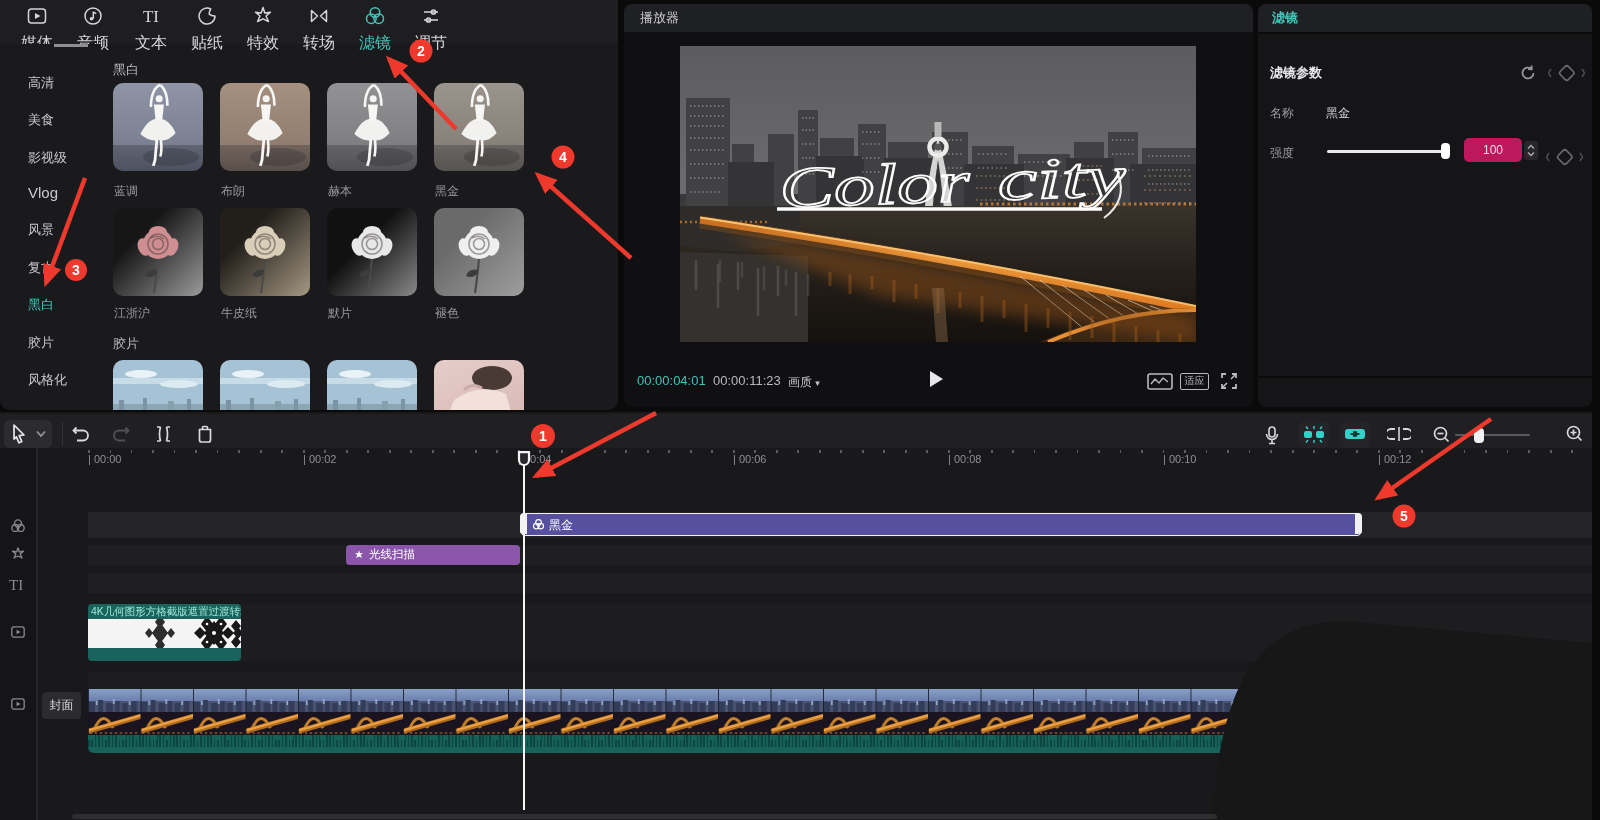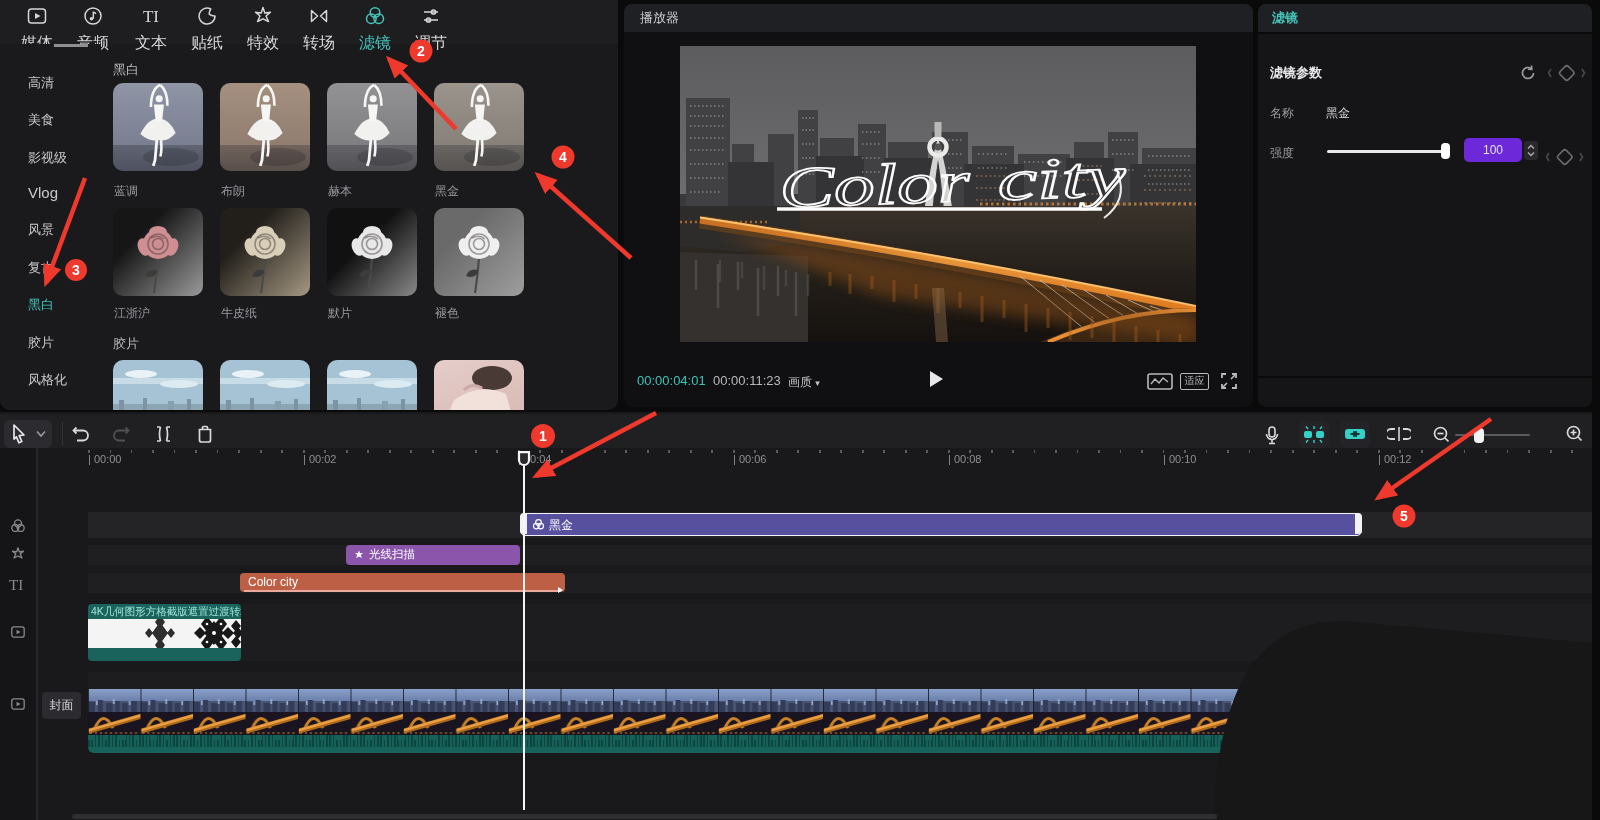--- a/index.html
+++ b/index.html
@@ -386,21 +386,21 @@
   <div class="abs" id="rpanel">
     <div class="abs" id="rhead">滤镜</div>
     <div class="abs" style="left:0; top:28px; width:334px; height:2px; background:#0a0a0b;"></div>
     <div class="abs" style="left:12px; top:60px; font-size:13px; font-weight:bold; color:#e8e8ea;">滤镜参数</div>
     <div class="abs" style="left:12px; top:101px; font-size:12px; color:#9b9ba0;">名称</div>
     <div class="abs" style="left:68px; top:101px; font-size:12px; color:#d4d4d8;">黑金</div>
     <div class="abs" style="left:12px; top:141px; font-size:12px; color:#9b9ba0;">强度</div>
 
     <div class="abs" style="left:69px; top:146px; width:118px; height:3px; background:#e8e8ea; border-radius:2px;"></div>
     <div class="abs" style="left:183px; top:139px; width:9px; height:16px; background:#fff; border-radius:4px;"></div>
-    <div class="abs" style="left:206px; top:134px; width:58px; height:24px; background:#6d28d9; border-radius:5px; color:#e0e0e3; font-size:12px; text-align:center; line-height:24px;">100</div>
+    <div class="abs" style="left:206px; top:134px; width:58px; height:24px; background:#be185d; border-radius:5px; color:#e0e0e3; font-size:12px; text-align:center; line-height:24px;">100</div>
     <svg class="abs" style="left:266px; top:137px;" width="14" height="19" viewBox="0 0 14 19">
       <rect width="14" height="19" rx="3" fill="#28282c"></rect>
       <path d="M4 7.5 L7 4.5 L10 7.5 M4 11.5 L7 14.5 L10 11.5" fill="none" stroke="#a8a8ac" stroke-width="1.5"></path>
     </svg>
 
     <svg class="abs" style="left:262px; top:61px;" width="16" height="16" viewBox="0 0 16 16">
       <path d="M13.5 8 a5.5 5.5 0 1 1 -2.2 -4.4" fill="none" stroke="#9a9a9e" stroke-width="1.7"></path>
       <path d="M11.5 0.5 L11.8 4.4 L8 4.2" fill="none" stroke="#9a9a9e" stroke-width="1.7"></path>
     </svg>
     <svg class="abs" style="left:290px; top:60px;" width="40" height="18" viewBox="0 0 40 18">
@@ -570,25 +570,20 @@
             <circle cx="119" cy="5" r="1.3" fill="#fff"></circle>
             <circle cx="133" cy="5" r="1.3" fill="#fff"></circle>
             <circle cx="119" cy="23" r="1.3" fill="#fff"></circle>
             <circle cx="133" cy="23" r="1.3" fill="#fff"></circle>
           </g>
         </svg>
       </div>
       <div class="abs" style="left:0; top:44px; width:100%; height:13px; background:#19635c;"></div>
     </div>
 
-    <div class="abs" style="left:240px; top:161px; width:325px; height:19px; background:#bd5f45; border-radius:4px; color:#fff; font-size:12px; line-height:18px;">
-      <span style="margin-left:8px;">Color city</span>
-      <div class="abs" style="left:4px; bottom:0px; width:317px; height:2.5px; background:#eba89c;"></div>
-      <div class="abs" style="right:2px; bottom:-1px; width:0; height:0; border-left:5px solid #fff; border-top:3.5px solid transparent; border-bottom:3.5px solid transparent;"></div>
-    </div>
 
     <div class="abs" style="left:346px; top:133px; width:174px; height:19.5px; background:#8a55ab; border-radius:4px; color:#fff; font-size:11.5px; line-height:19px;">
       <svg class="abs" style="left:7px; top:4px;" width="12" height="12" viewBox="0 0 22 22">
           <path d="M11 2.5 L12.8 8 L18.5 7.2 L14 11 L16.5 16.5 L11 13.8 L5.5 16.5 L8 11 L3.5 7.2 L9.2 8 Z" fill="#fff"></path>
         </svg>
       <span style="margin-left:23px;">光线扫描</span>
     </div>
 
     <div class="abs" style="left:520px; top:100.5px; width:842px; height:23px; background:#57509f; border:1.5px solid #f2f2f4; border-radius:5px;">
       <div class="abs" style="left:-1px; top:-1px; width:7px; height:21px; background:#f2f2f4; border-radius:4px 0 0 4px;"></div>

